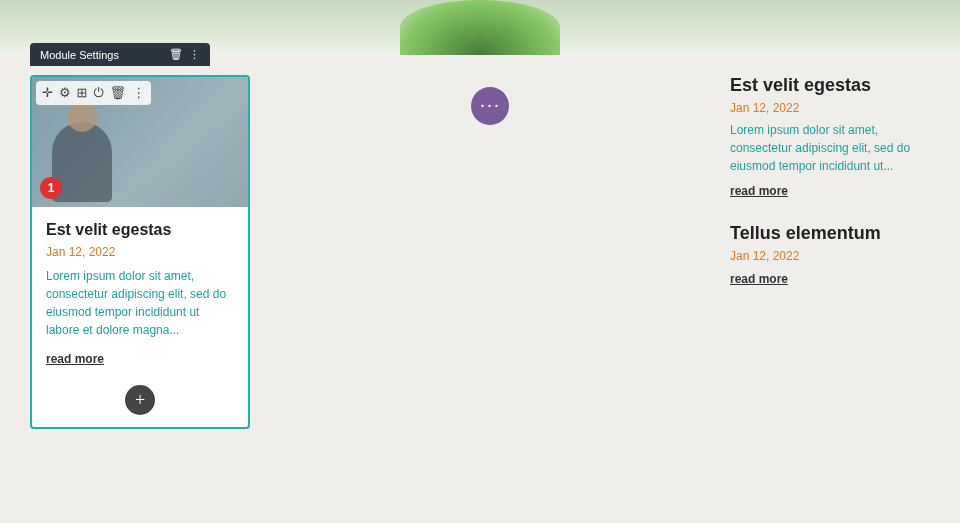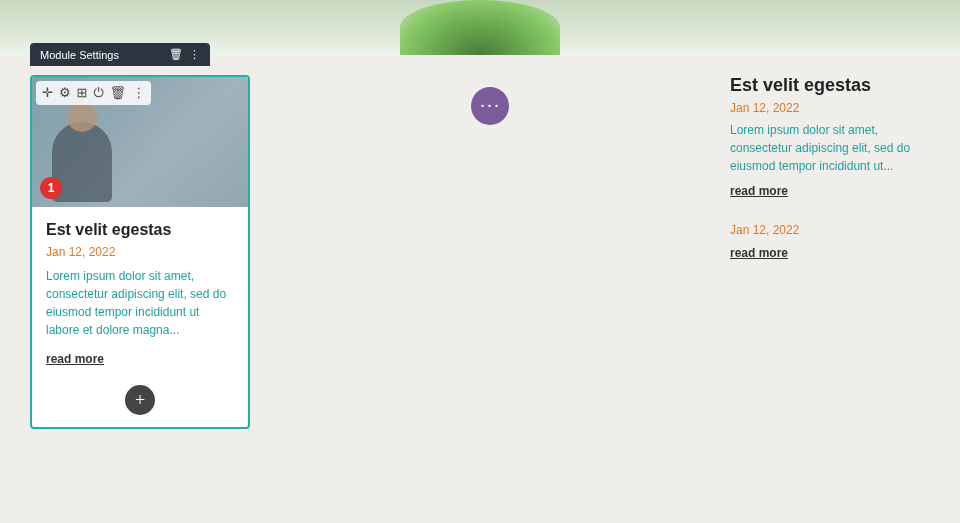--- a/index.html
+++ b/index.html
@@ -352,19 +352,20 @@
   <div class="right-sidebar">
 
     <div class="sidebar-post">
       <div class="sidebar-post-title">Est velit egestas</div>
       <div class="sidebar-post-date">Jan 12, 2022</div>
       <div class="sidebar-post-text">Lorem ipsum dolor sit amet, consectetur adipiscing elit, sed do eiusmod tempor incididunt ut...</div>
       <a class="sidebar-post-readmore">read more</a>
     </div>
 
     <div class="sidebar-post">
+      <div class="sidebar-post-title">Tellus elementum</div>
       <div class="sidebar-post-date">Jan 12, 2022</div>
       <a class="sidebar-post-readmore">read more</a>
     </div>
 
   </div>
 
 </div>
 
 </body></html>

